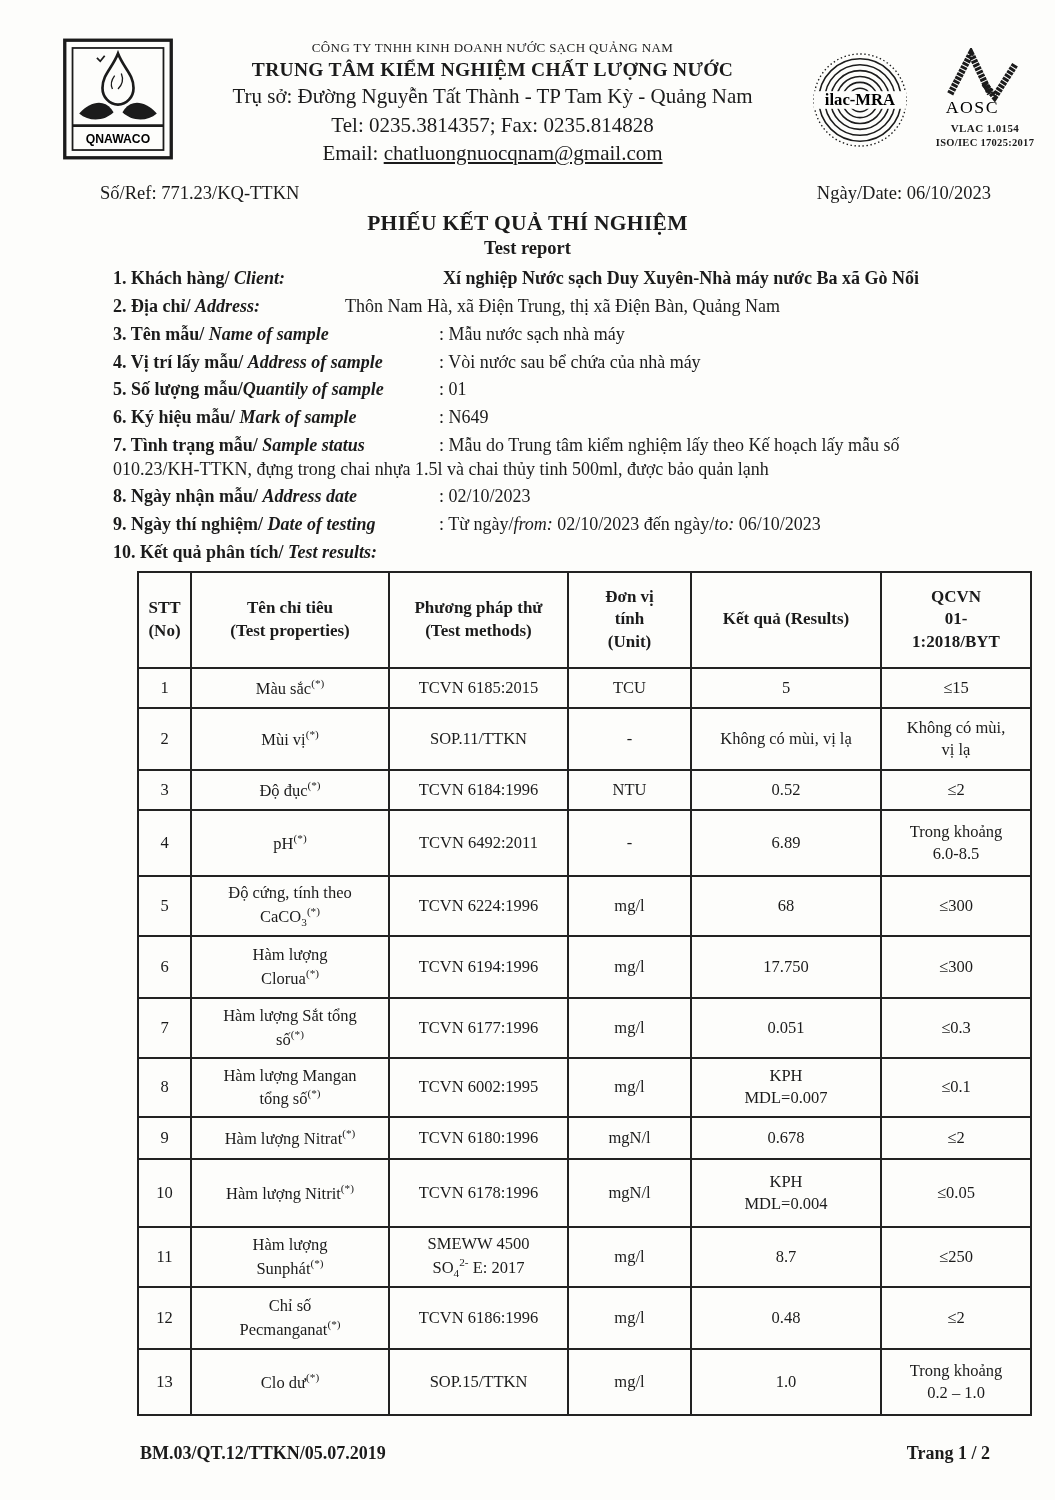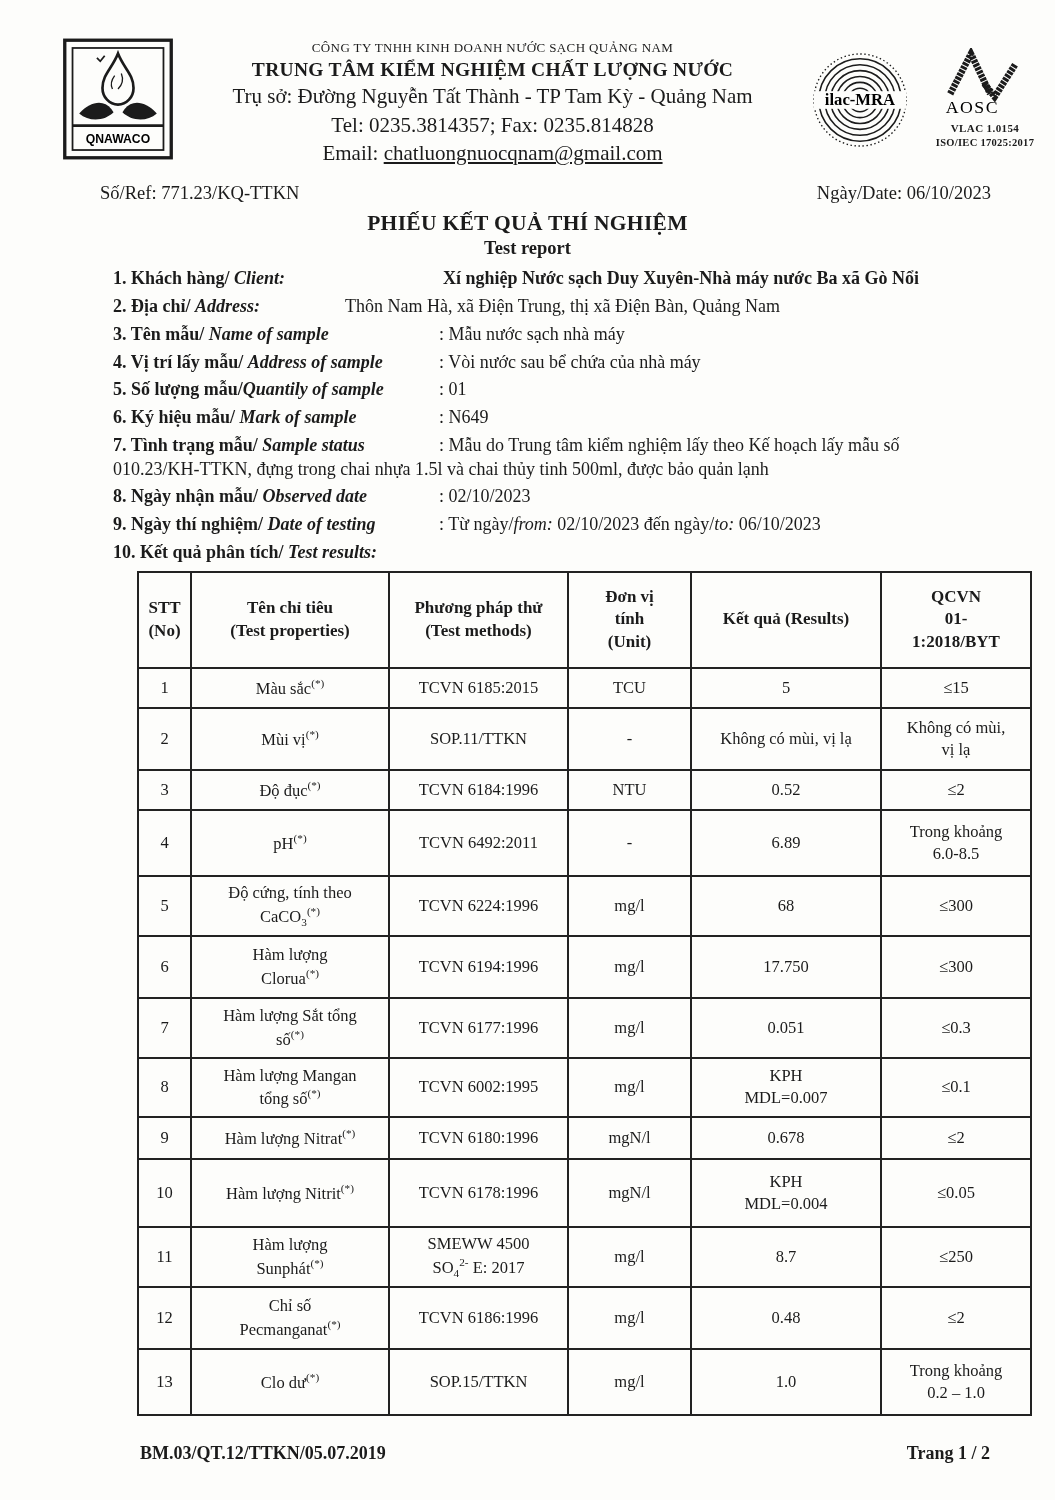--- a/index.html
+++ b/index.html
@@ -135,21 +135,21 @@
   <div class="subtitle">Test report</div>
 
   <div class="info-list">
       <div class="info-item"><span class="info-label"><span>1. Khách hàng/ </span><span class="info-en">Client:</span></span><span class="info-value">Xí nghiệp Nước sạch Duy Xuyên-Nhà máy nước Ba xã Gò Nổi</span></div>
       <div class="info-item"><span class="info-label"><span>2. Địa chỉ/ </span><span class="info-en">Address:</span></span><span class="info-value">Thôn Nam Hà, xã Điện Trung, thị xã Điện Bàn, Quảng Nam</span></div>
       <div class="info-item"><span class="info-label"><span>3. Tên mẫu/ </span><span class="info-en">Name of sample</span></span><span class="info-value">: Mẫu nước sạch nhà máy</span></div>
       <div class="info-item"><span class="info-label"><span>4. Vị trí lấy mẫu/ </span><span class="info-en">Address of sample</span></span><span class="info-value">: Vòi nước sau bể chứa của nhà máy</span></div>
       <div class="info-item"><span class="info-label"><span>5. Số lượng mẫu/</span><span class="info-en">Quantily of sample</span></span><span class="info-value">: 01</span></div>
       <div class="info-item"><span class="info-label"><span>6. Ký hiệu mẫu/ </span><span class="info-en">Mark of sample</span></span><span class="info-value">: N649</span></div>
       <div class="info-item"><span class="info-label"><span>7. Tình trạng mẫu/ </span><span class="info-en">Sample status</span></span><span class="info-value">: Mẫu do Trung tâm kiểm nghiệm lấy theo Kế hoạch lấy mẫu số 010.23/KH-TTKN, đựng trong chai nhựa 1.5l và chai thủy tinh 500ml, được bảo quản lạnh</span></div>
-      <div class="info-item"><span class="info-label"><span>8. Ngày nhận mẫu/ </span><span class="info-en">Observed date</span></span><span class="info-value">: 02/10/2023</span></div>
+      <div class="info-item"><span class="info-label"><span>8. Ngày nhận mẫu/ </span><span class="info-en">Address date</span></span><span class="info-value">: 02/10/2023</span></div>
       <div class="info-item"><span class="info-label"><span>9. Ngày thí nghiệm/ </span><span class="info-en">Date of testing</span></span><span class="info-value">: Từ ngày/<i>from:</i> 02/10/2023  đến ngày/<i>to:</i> 06/10/2023</span></div>
       <div class="info-item"><span class="info-label"><span>10. Kết quả phân tích/ </span><span class="info-en">Test results:</span></span><span class="info-value"></span></div>
     </div>
 
   <table class="results-table">
     <colgroup>
       <col style="width:53px">
         <col style="width:198px">
         <col style="width:179px">
       <col style="width:123px">

